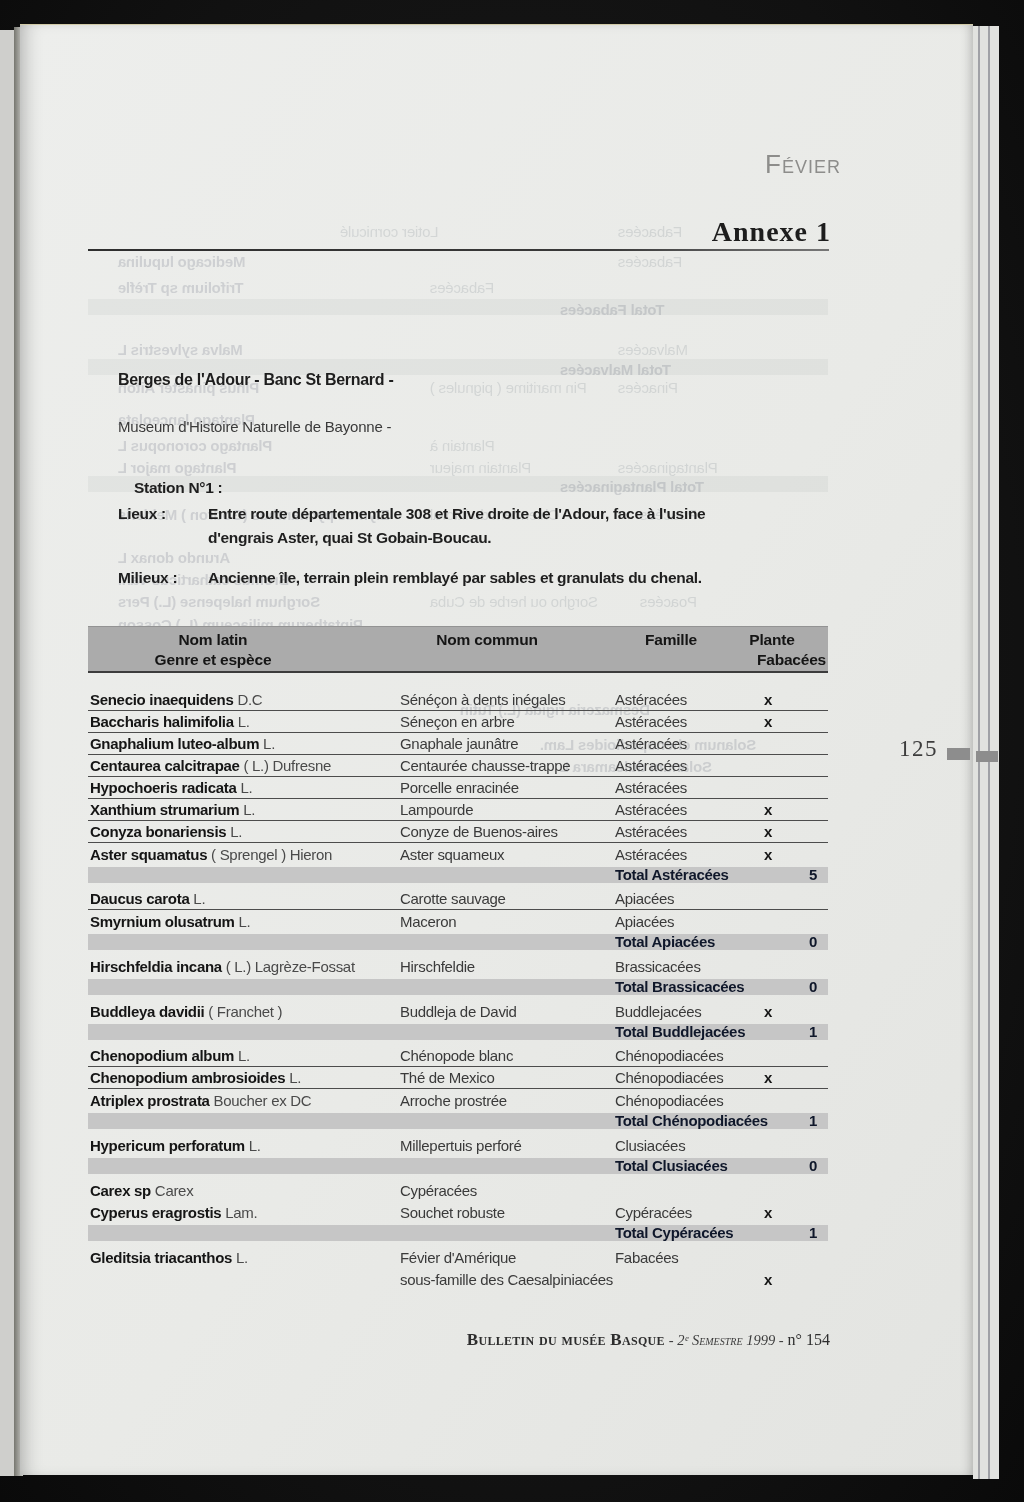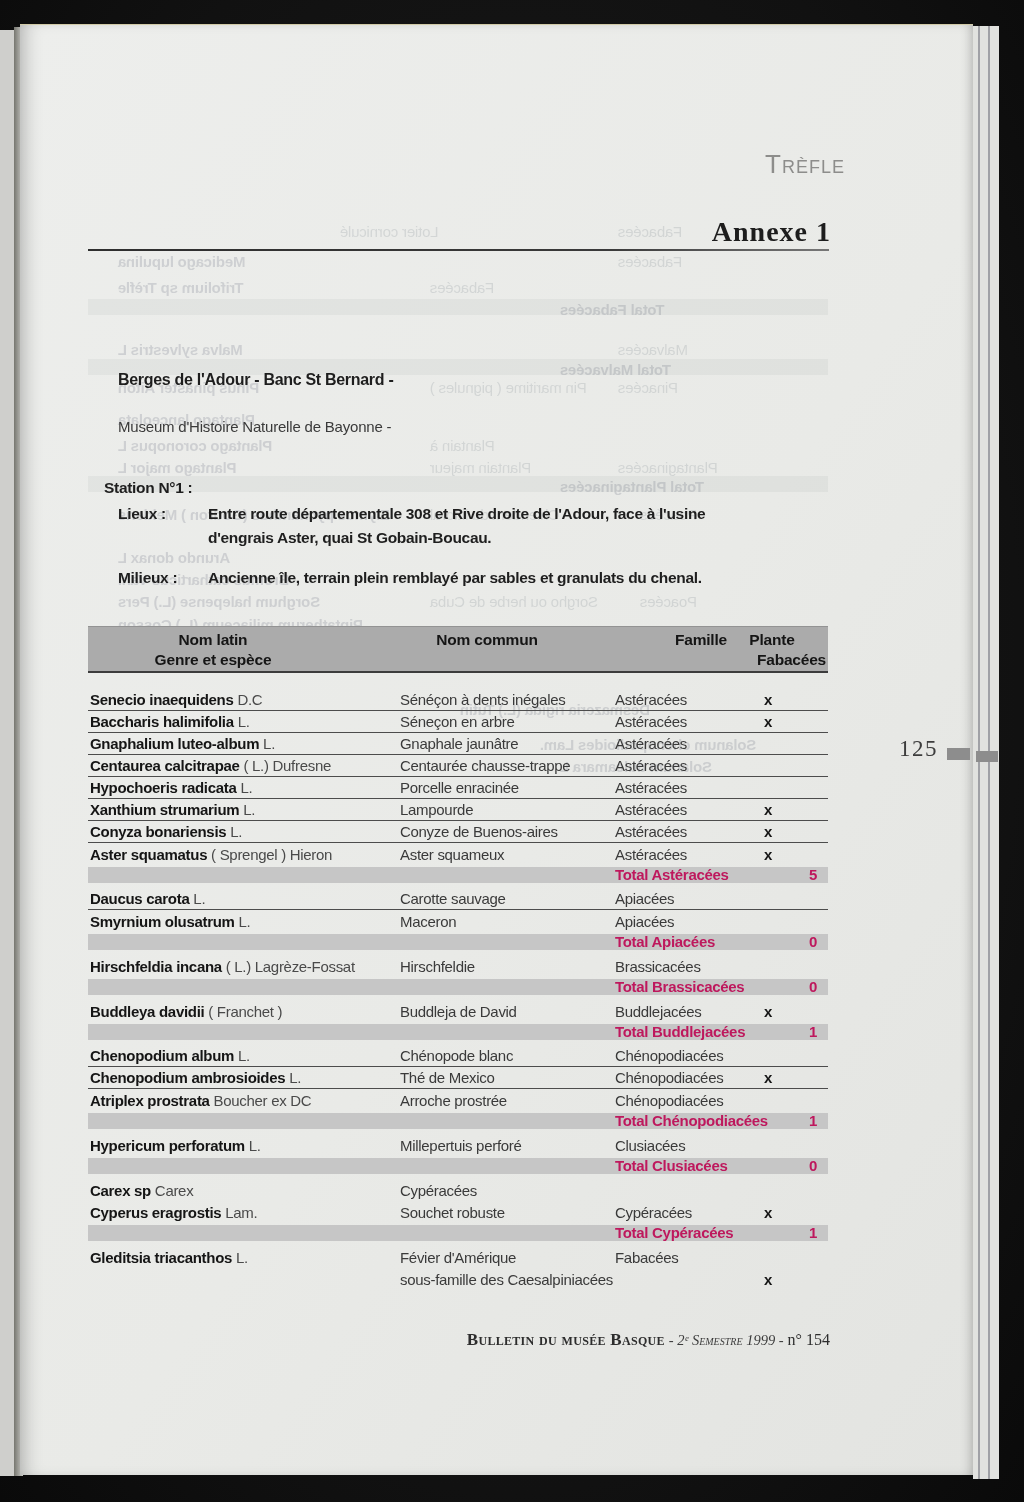--- a/index.html
+++ b/index.html
@@ -53,21 +53,21 @@
   .thead .h{position:absolute;white-space:nowrap;}
   .rows{padding-top:16px;}
   .drow{position:relative;height:22px;font-size:15px;letter-spacing:-.3px;}
   .drow.ruled{border-bottom:1px solid #4c4c4c;}
   .cell{position:absolute;white-space:nowrap;bottom:2px;}
   .c1{left:2px;} .c2{left:312px;} .c3{left:527px;color:#3a3a3a;}
   .c4{left:655px;width:50px;text-align:center;font-weight:bold;color:#151515;}
   .lat{font-weight:bold;color:#151515;} .auth{color:#4a4a4a;}
   .c2,.c3{color:#3a3a3a;}
   .trow{position:relative;height:16px;background:var(--total-band);margin:2px 0 5px 0;
-        font-size:15px;font-weight:bold;color:#be185d;letter-spacing:-.3px;}
+        font-size:15px;font-weight:bold;color:#0f172a;letter-spacing:-.3px;}
   .tlabel{position:absolute;left:527px;bottom:0;white-space:nowrap;}
   .tvalue{position:absolute;left:710px;width:30px;bottom:0;text-align:center;}
   
   .footer{left:200px;top:1305px;width:610px;text-align:right;
           font-family:"Liberation Serif",serif;color:#2d2d2d;}
   .foot-b{font-variant:small-caps;font-weight:bold;font-size:17px;letter-spacing:.3px;margin-top:41px;}
   .foot-i{font-style:italic;font-variant:small-caps;font-size:14.5px;color:#3c3c3c;}
   .foot-n{font-size:16px;}
   
   .pnum{position:absolute;left:899px;top:736px;font-family:"Liberation Serif",serif;
@@ -118,40 +118,40 @@
         <div class="ghost b" style="left: 98px; top: 568px;">Sorghum halepense (L.) Pers</div>
         <div class="ghost" style="left: 410px; top: 568px;">Sorgho ou herbe de Cuba</div>
         <div class="ghost" style="left: 620px; top: 568px;">Poacées</div>
         <div class="ghost b" style="left: 98px; top: 591px;">Piptatherum miliaceum (L.) Cosson</div>
         <div class="ghost b" style="left: 440px; top: 676px;">Desmazeria rigida (L.) Tutin</div>
         <div class="ghost b" style="left: 520px; top: 711px;">Solanum chenopodioides Lam.</div>
         <div class="ghost b" style="left: 540px; top: 733px;">Solanum dulcamara L</div>
       </div>
 
     <div class="content">
-      <div class="abs musee">Trèfle</div>
+      <div class="abs musee">Févier</div>
       <div class="abs annexe">Annexe 1</div>
       <div class="abs annexe-rule"></div>
 
       <div class="abs txtb" style="left:98px;top:346px;font-size:16px">Berges de l'Adour - Banc St Bernard  -</div>
       <div class="abs txt" style="left:98px;top:393px">Museum d'Histoire Naturelle de Bayonne -</div>
 
-      <div class="abs txtb" style="left:84px;top:454px">Station N°1 :</div>
+      <div class="abs txtb" style="left:114px;top:454px">Station N°1 :</div>
       <div class="abs txtb ulab" style="left:98px;top:480px">Lieux :</div>
       <div class="abs txtb" style="left:188px;top:480px">Entre route départementale 308 et Rive droite de l'Adour, face à l'usine</div>
       <div class="abs txtb" style="left:188px;top:504px">d'engrais Aster, quai St Gobain-Boucau.</div>
       <div class="abs txtb ulab" style="left:98px;top:544px">Milieux :</div>
       <div class="abs txtb" style="left:188px;top:544px">Ancienne île, terrain plein remblayé par sables et granulats du chenal.</div>
 
       <div class="floratable">
         <div class="thead">
           <div class="h" style="left:10px;top:4px;width:230px;text-align:center">Nom latin</div>
           <div class="h" style="left:10px;top:24px;width:230px;text-align:center">Genre et espèce</div>
           <div class="h" style="left:312px;top:4px;width:174px;text-align:center">Nom commun</div>
-          <div class="h" style="left:527px;top:4px;width:112px;text-align:right">Famille</div>
+          <div class="h" style="left:527px;top:4px;width:112px;text-align:center">Famille</div>
           <div class="h" style="left:630px;top:4px;width:108px;text-align:center">Plante</div>
           <div class="h" style="left:630px;top:24px;width:108px;text-align:right">Fabacées</div>
         </div>
         <div class="rows">
             <div class="drow ruled">
               <span class="cell c1"><span class="lat">Senecio inaequidens</span><span class="auth">&nbsp;D.C</span></span>
               <span class="cell c2">Sénéçon à dents inégales</span>
               <span class="cell c3">Astéracées</span>
               <span class="cell c4">x</span>
             </div>

